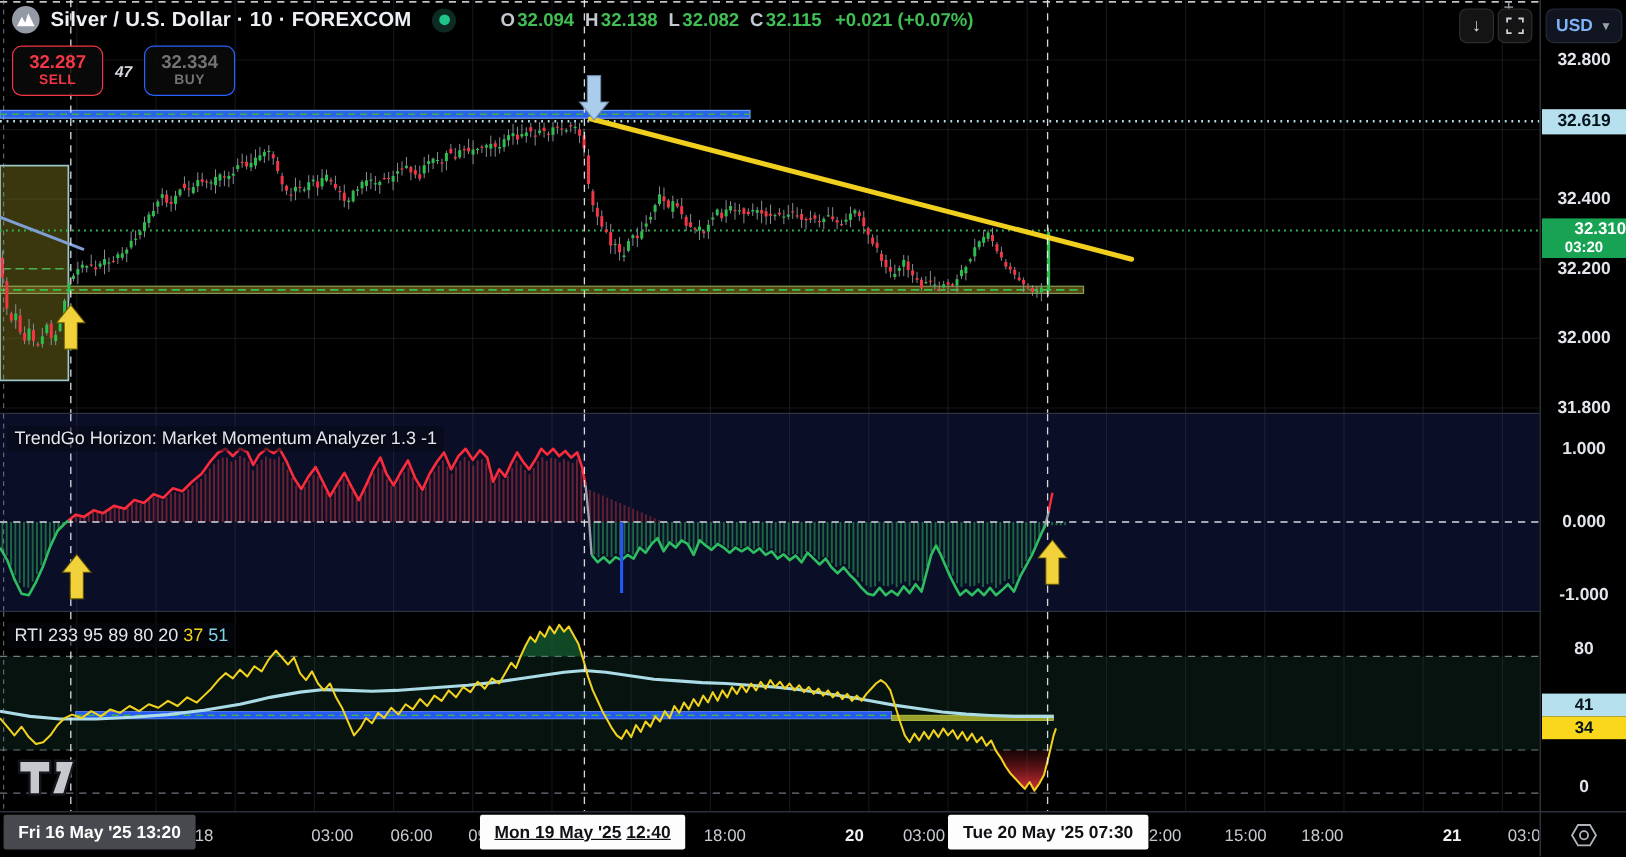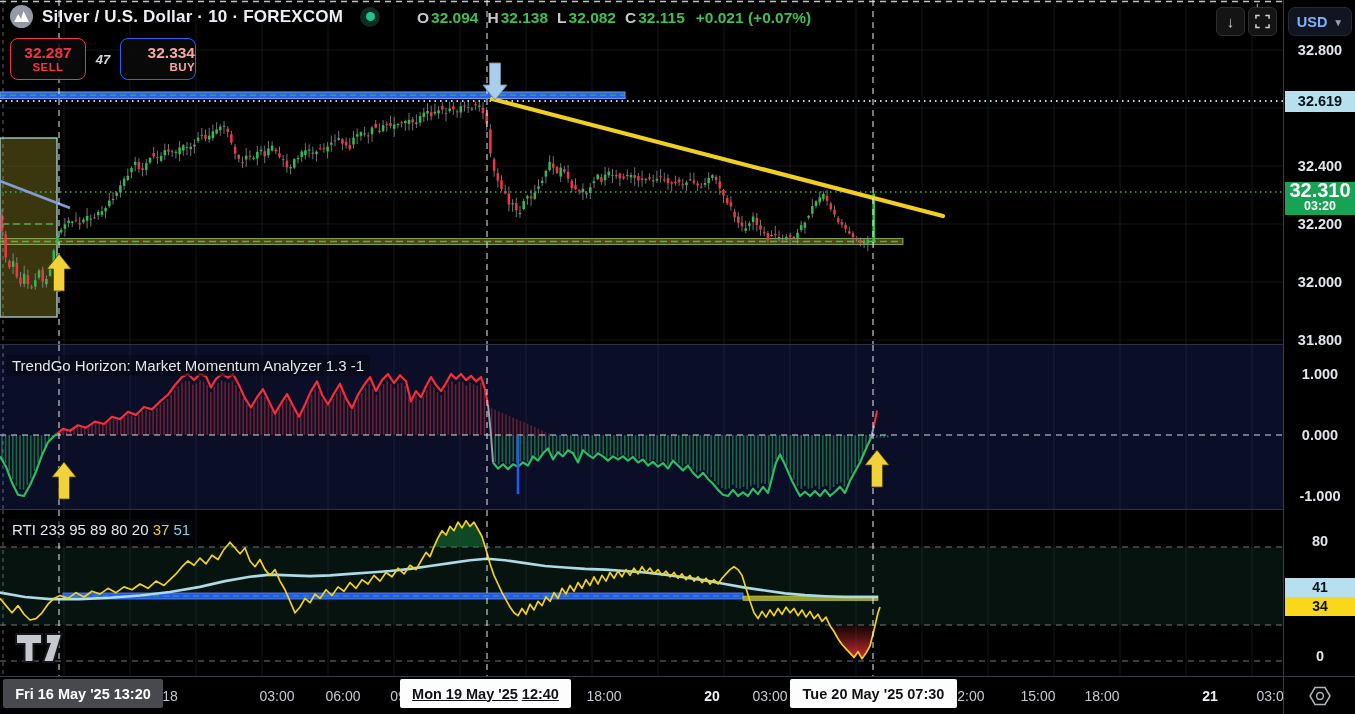--- a/index.html
+++ b/index.html
@@ -14,21 +14,21 @@
   .status-dot{width:20px;height:20px;border-radius:50%;background:#0d2b23;display:flex;align-items:center;justify-content:center;margin-left:8px;}
   .status-dot i{width:9px;height:9px;border-radius:50%;background:#1ec489;display:block;}
   .ohlc-row{position:absolute;left:417px;top:9px;display:flex;gap:9px;font-size:15.5px;font-weight:bold;z-index:30;}
   .ohlc-row .k{color:#c4c8d0;}
   .ohlc-row .v{color:#3fbf54;margin-left:2px;}
   
   .trade-row{position:absolute;left:10px;top:38px;display:flex;align-items:center;z-index:30;}
   .trade-btn{width:74px;height:40px;border-radius:8px;background:rgba(10,10,12,.85);
              display:flex;flex-direction:column;align-items:center;justify-content:center;line-height:1.12;cursor:pointer;}
   .sell{border:1.5px solid #f23645;color:#f23645;}
-  .buy{border:1.5px solid #2962ff;color:#fca5a5;align-items:flex-end;}
+  .buy{border:1.5px solid #2962ff;color:#737373;}
   .trade-btn .p{font-size:15.5px;font-weight:bold;}
   .trade-btn .l{font-size:11.5px;font-weight:bold;letter-spacing:.4px;}
   .spread{width:34px;text-align:center;font-size:13px;font-weight:bold;font-style:italic;color:#d4d7dd;}
   
   .tr-btn{position:absolute;top:7px;width:27px;height:27px;border-radius:6px;background:#141414;
           border:1px solid #2e2e2e;display:flex;align-items:center;justify-content:center;z-index:30;cursor:pointer;color:#cfd2d9;}
   .plus-float{position:absolute;top:-2px;left:1253px;color:#9ea3ac;font-size:15px;z-index:29;}
   .usd-box{position:absolute;left:1288px;top:7px;width:62px;height:27px;border-radius:7px;background:#111521;
            border:1px solid #262b38;display:flex;align-items:center;justify-content:center;gap:6px;z-index:30;cursor:pointer;}
   .usd-box .cur{color:#7fb3f9;font-weight:bold;font-size:14.5px;}
@@ -977,21 +977,21 @@
   </div>
 
   <div class="price-axis" id="price-axis">
       <div class="pa-label" style="top:50px">32.800</div>
       <div class="pa-label" style="top:165.9999999999996px">32.400</div>
       <div class="pa-label" style="top:223.99999999999835px">32.200</div>
       <div class="pa-label" style="top:281.9999999999992px">32.000</div>
       <div class="pa-label" style="top:339.999999999999px">31.800</div>
       <div class="pa-box" style="top:91px;height:21px;line-height:21px;background:#b7e0ee;font-size:14.5px;">32.619</div>
       <div class="pa-box" style="top:182.09999999999852px;height:33px;background:#17a353;color:#fff;">
-        <div style="font-size:20px;line-height:17px;">32.310</div>
+        <div style="font-size:14px;line-height:17px;text-align:right;">32.310</div>
         <div style="font-size:12.5px;line-height:14px;">03:20</div>
       </div>
       <div class="pa-label" style="top:374px">1.000</div>
       <div class="pa-label" style="top:435px">0.000</div>
       <div class="pa-label" style="top:496px">-1.000</div>
       <div class="pa-label" style="top:540.8px">80</div>
       <div class="pa-label" style="top:656px">0</div>
       <div class="pa-box" style="top:578px;height:19px;line-height:19px;background:#b7e0ee;font-size:14px;">41</div>
       <div class="pa-box" style="top:597px;height:19px;line-height:19px;background:#f8d71c;font-size:14px;">34</div>
     </div>

